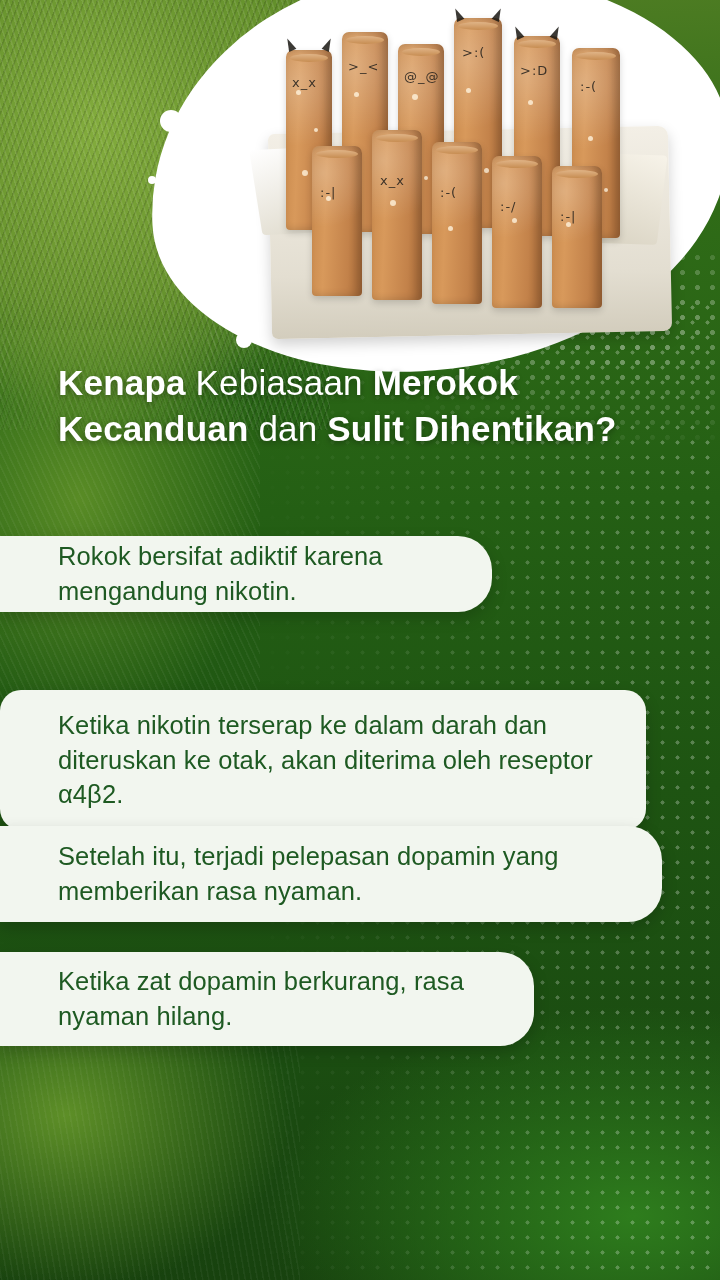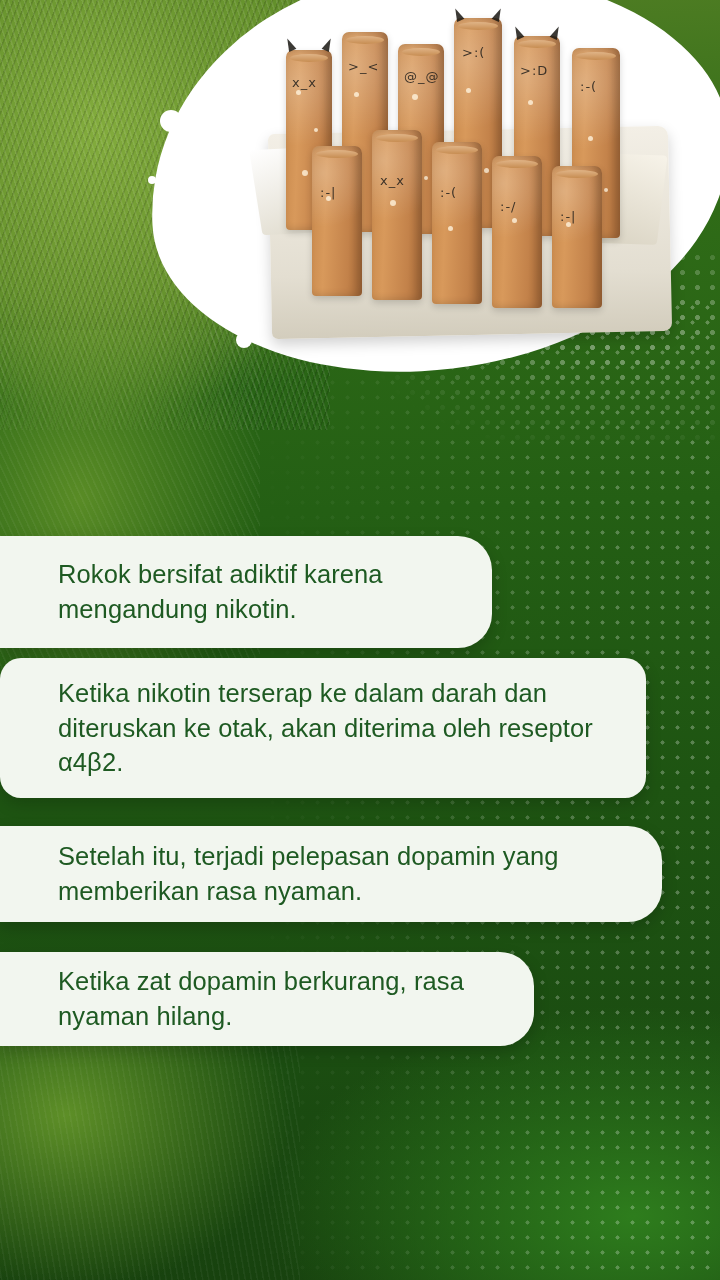--- a/index.html
+++ b/index.html
@@ -186,22 +186,22 @@
     padding: 18px 34px 18px 58px;
     box-sizing: border-box;
     color: #1e5a22;
     font-size: 25.5px;
     line-height: 1.37;
     font-weight: 400;
     letter-spacing: 0.1px;
   }
   .card span { display: block; }
 
-  .c0 { top: 536px;  width: 492px; height: 112px; }
-  .c1 { top: 658px;  width: 646px; height: 140px; border-radius: 21px; }
+  .c0 { top: 536px;  width: 492px; height: 76px; }
+  .c1 { top: 690px;  width: 646px; height: 140px; border-radius: 21px; }
   .c2 { top: 826px;  width: 662px; height: 96px; }
   .c3 { top: 952px;  width: 534px; height: 94px; }
   .c4 { top: 1086px; width: 588px; height: 94px; }
 </style>
 </head>
 <body>
 
 <div class="poster">
 
   <div class="bg-base"></div>
@@ -278,20 +278,23 @@
     <div class="face" style="left:314px; top:200px;">:-|</div>
 
     <div class="horn" style="left:40px; top:28px; transform:rotate(-25deg);"></div>
     <div class="horn" style="left:78px; top:28px; transform:rotate(25deg);"></div>
     <div class="horn" style="left:208px; top:-2px; transform:rotate(-25deg);"></div>
     <div class="horn" style="left:248px; top:-2px; transform:rotate(25deg);"></div>
     <div class="horn" style="left:268px; top:16px; transform:rotate(-25deg);"></div>
     <div class="horn" style="left:306px; top:16px; transform:rotate(25deg);"></div>
   </div>
 
+  <div class="title">
+    <b>Kenapa </b><span>Kebiasaan </span><b>Merokok </b><b>Kecanduan </b><span>dan </span><b>Sulit Dihentikan?</b>
+  </div>
 
   <div class="card c0">
     <span>Rokok bersifat adiktif karena mengandung nikotin.</span>
   </div>
   <div class="card c1">
     <span>Ketika nikotin terserap ke dalam darah dan diteruskan ke otak, akan diterima oleh reseptor α4β2.</span>
   </div>
   <div class="card c2">
     <span>Setelah itu, terjadi pelepasan dopamin yang memberikan rasa nyaman.</span>
   </div>

